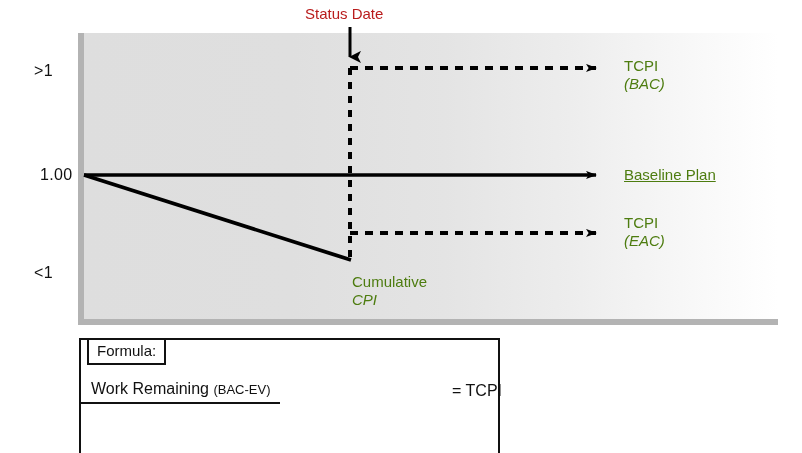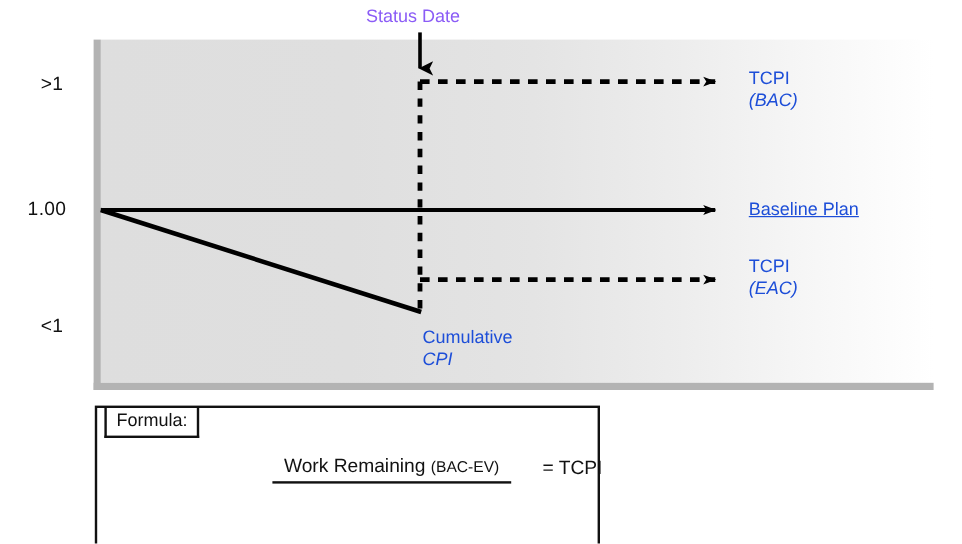--- a/index.html
+++ b/index.html
@@ -58,51 +58,51 @@
   
   .axis-label {
     position: absolute;
     font-size: 16px;
     line-height: 18px;
     letter-spacing: 0.3px;
     color: #111111;
     white-space: nowrap;
   }
   #y-label-gt1  { left: 34px;  top: 62px;  }
-  #y-label-100  { left: 23px;  top: 166px; }
+  #y-label-100  { left: 40px;  top: 166px; }
   #y-label-lt1  { left: 34px;  top: 264px; }
 
   
   #status-date-label {
     position: absolute;
     left: 305px;
     top: 5px;
     font-size: 15px;
     line-height: 18px;
     white-space: nowrap;
-    color: #8b5cf6;
+    color: #b91c1c;
   }
 
   
   #series-layer {
     position: absolute;
     left: 0px;
     top: 0px;
     width: 802px;
     height: 453px;
     pointer-events: none;
   }
 
   
   .series-label {
     position: absolute;
     font-size: 15px;
     line-height: 18px;
     white-space: nowrap;
-    color: #1d4ed8;
+    color: #4d7c0f;
   }
   #label-tcpi-bac   { left: 624px; top: 57px;  }
   #label-baseline   { left: 624px; top: 166px; text-decoration: underline; }
   #label-tcpi-eac   { left: 624px; top: 214px; }
   #label-cumulative { left: 352px; top: 273px; }
   .series-label .line2 { display: block; font-style: italic; }
 
   
   #formula-box {
     position: absolute;
@@ -127,21 +127,21 @@
     box-sizing: border-box;
     white-space: nowrap;
   }
   #formula-expression {
     position: absolute;
     left: 0px;
     top: 38px;
     width: 421px;
     display: flex;
     align-items: center;
-    justify-content: flex-end;
+    justify-content: space-between;
   }
   #fraction {
     display: inline-block;
     text-align: center;
   }
   #fraction-numerator {
     font-size: 16px;
     line-height: 22px;
     padding: 0 10px 1px 10px;
     white-space: nowrap;

